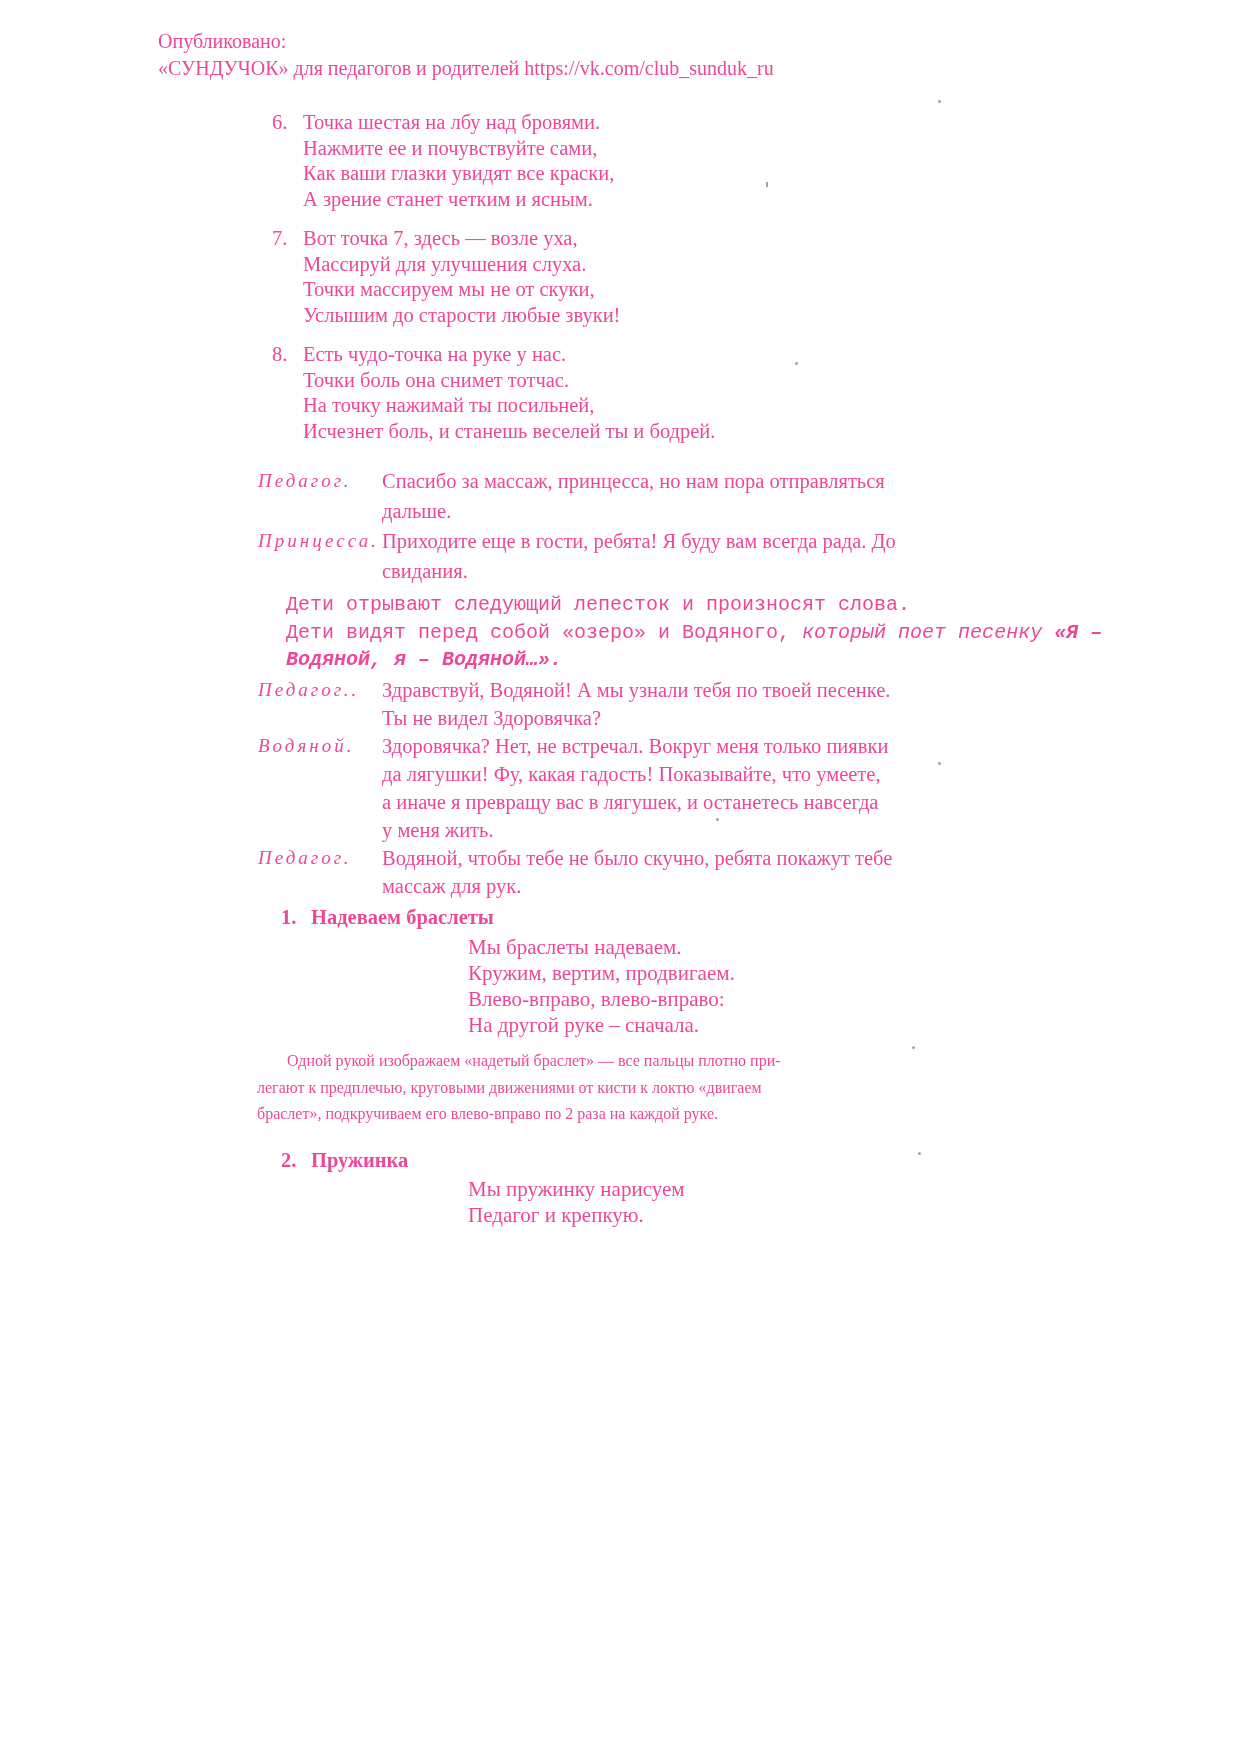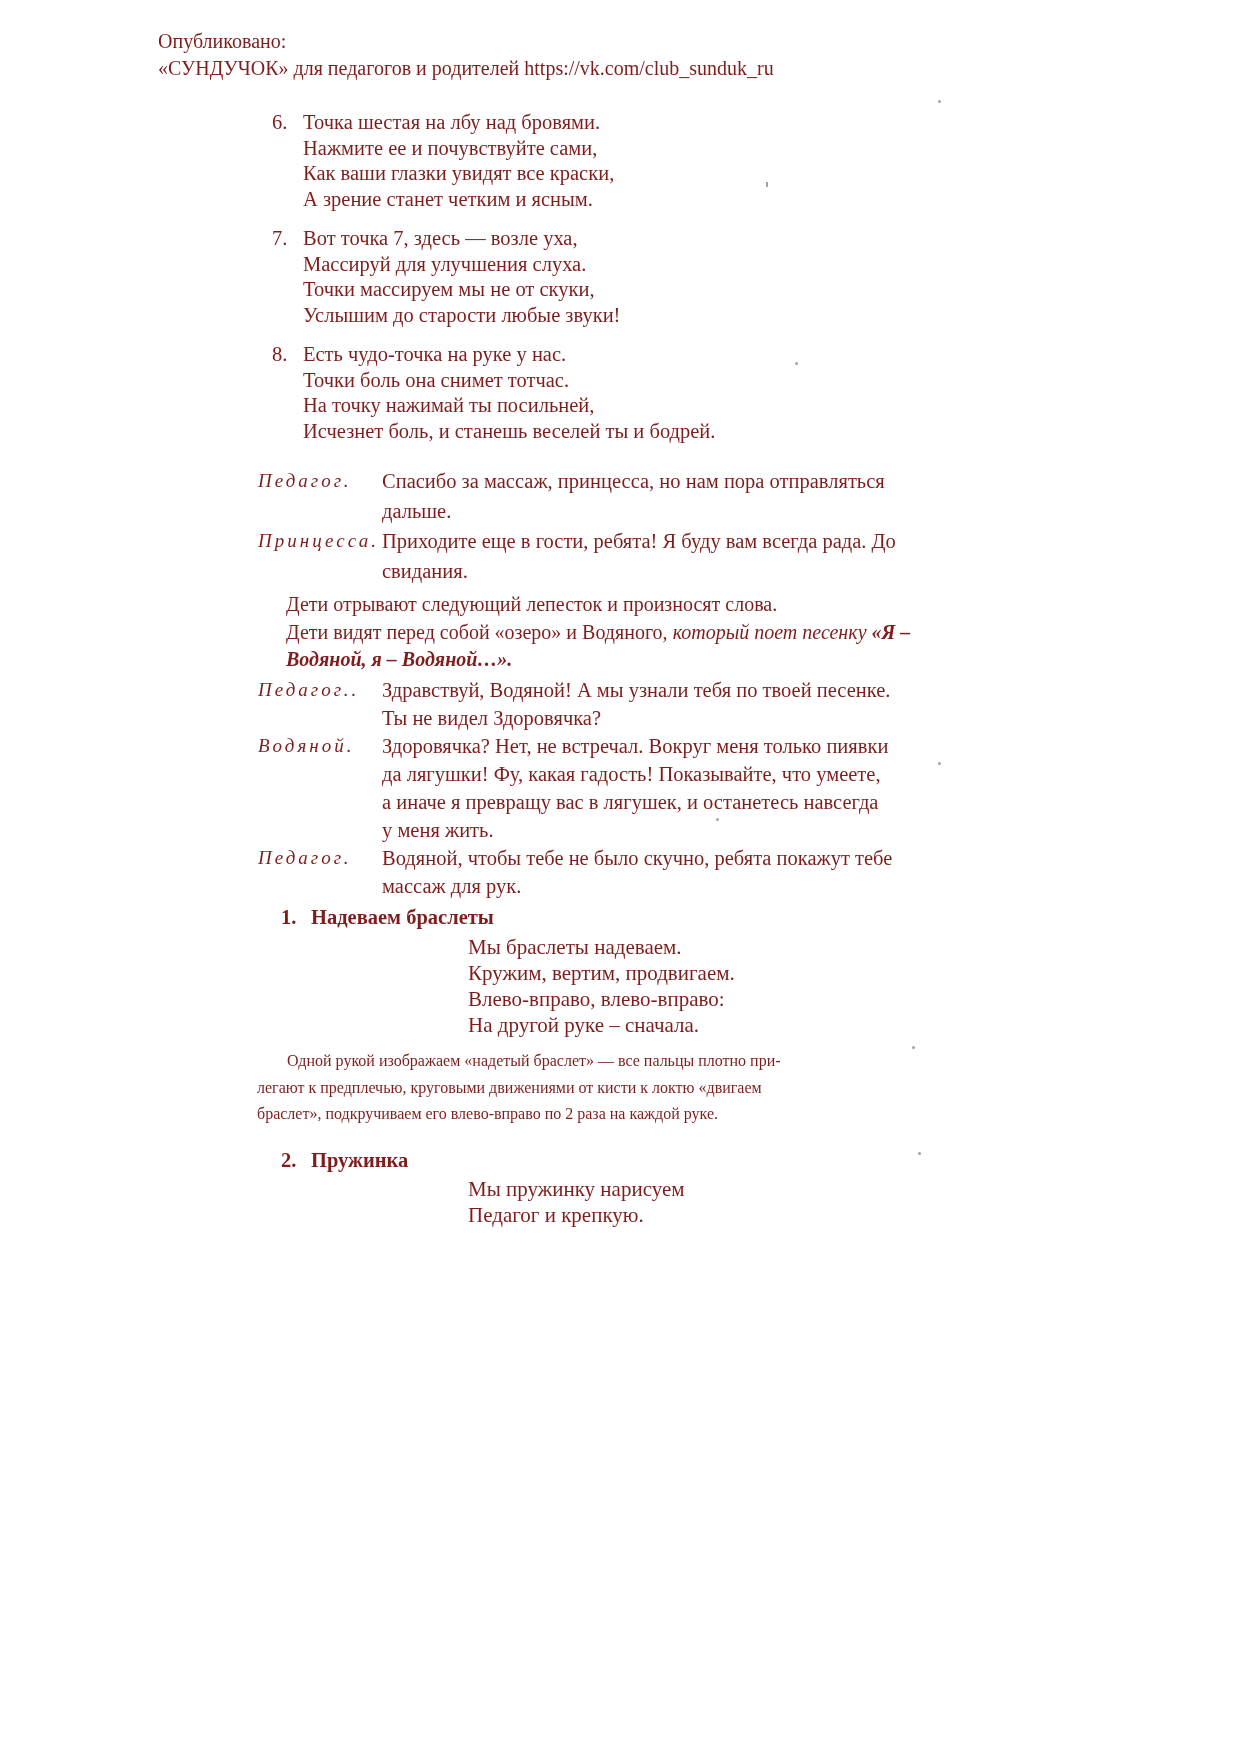--- a/index.html
+++ b/index.html
@@ -1,21 +1,21 @@
 <!DOCTYPE html>
 <html><head>
 <meta charset="utf-8">
 <style>
   html,body{margin:0;padding:0;background:#e8e8e8;}
   .page{
     position:relative;
     width:1240px;height:1754px;
     background:#ffffff;
     font-family:"Liberation Serif", serif;
-    color:#7f1d1d;
+    color:#ec4899;
     overflow:hidden;
   }
   
   .pub-header{position:absolute;left:158px;top:28px;font-size:20px;line-height:27px;}
   
   .poem{position:absolute;left:272px;top:110px;font-size:20.5px;}
   .poem-item{display:flex;margin-bottom:14px;}
   .poem-num{width:31px;flex:0 0 31px;line-height:25.5px;}
   .poem-lines div{line-height:25.5px;white-space:nowrap;}
   
@@ -27,21 +27,21 @@
     width:124px;flex:0 0 124px;
     font-style:italic;letter-spacing:3px;font-size:19px;
     line-height:30px;white-space:nowrap;
   }
   .d2 .speaker{line-height:28px;}
   .dlines div{line-height:30px;white-space:nowrap;}
   .d2 .dlines div{line-height:28px;}
   
   .stage{
     position:absolute;left:286px;top:591px;
-    font-family:Liberation Serif, serif;
+    font-family:Liberation Mono, monospace;
     font-size:20px;
   }
   .stage div{line-height:27.5px;white-space:nowrap;}
   .st-italic{font-style:italic;}
   .st-bold{font-style:italic;font-weight:bold;}
   
   .ex-title{position:absolute;font-size:20.5px;font-weight:bold;white-space:nowrap;}
   .ex1-title{left:281px;top:906px;}
   .ex2-title{left:281px;top:1149px;}
   .ex-num{display:inline-block;width:30px;}

